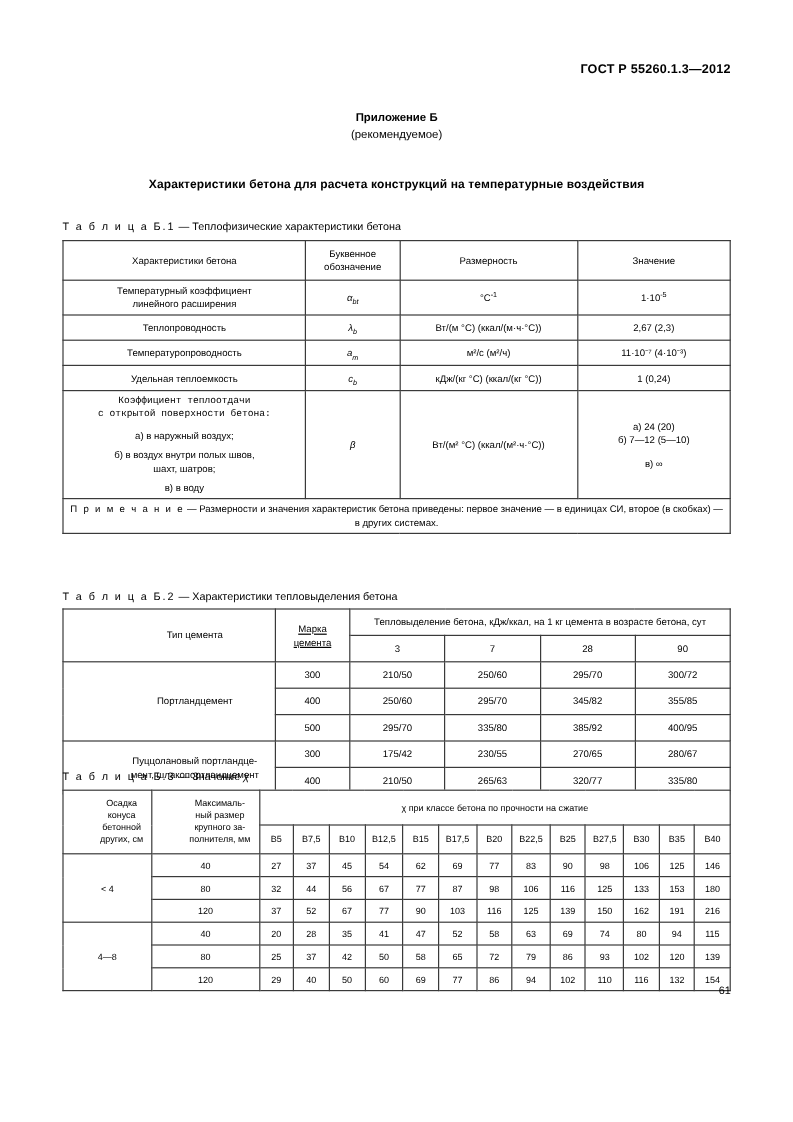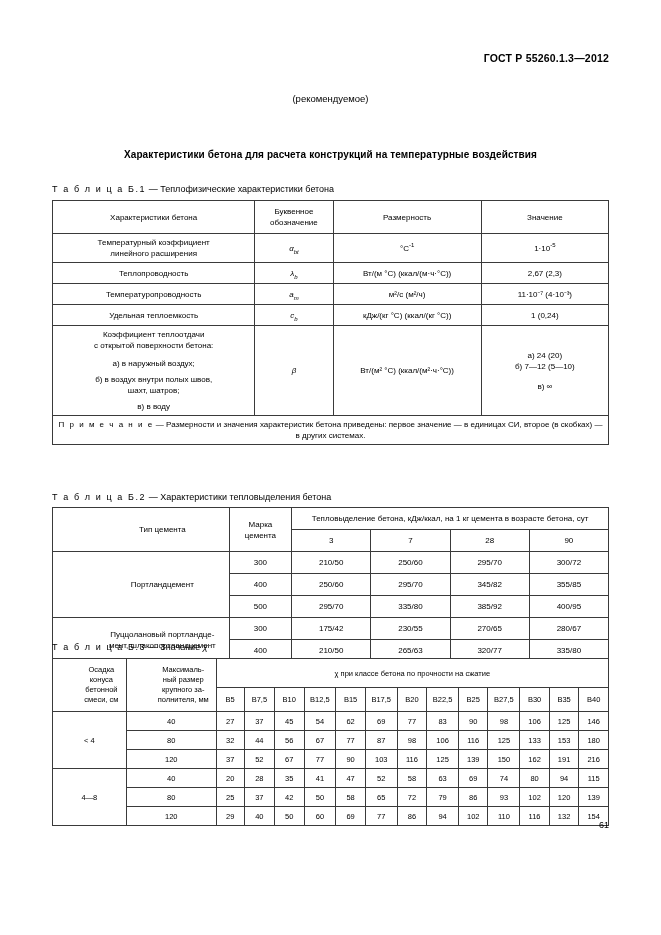--- a/index.html
+++ b/index.html
@@ -113,35 +113,35 @@
     font-size: 8px;
     line-height: 12px;
   }
   .note-cell .nword {
     letter-spacing: 1.5px;
   }
   .beta-list {
     text-align: left;
     padding-left: 6px;
   }
-  .beta-list .l1 { margin-bottom: 7px; }
+  .beta-list .l1 { margin-bottom: 7px; font-family: Liberation Mono, monospace; }
   .beta-list .l2 { margin-bottom: 5px; }
   .vals-b {
     line-height: 13px;
   }
   .vals-b .gap { display:block; height: 9px; }
 
   
   #table-b2 {
     top: 507px;
     width: 557px;
   }
   #table-b2 td { height: 15px; }
   #table-b2 .c1 { width: 140px; padding-left: 47px; }
-  #table-b2 .c2 { width: 62px; }
+  #table-b2 .c2 { width: 62px; text-decoration: underline; }
   #table-b2 .cx { width: 88px; }
 
   
   #table-b3 {
     top: 658px;
     width: 557px;
     font-size: 7.5px;
   }
   #table-b3 td { height: 14px; padding: 2px 2px; }
   #table-b3 .c1 { width: 52px; }
@@ -163,20 +163,21 @@
   }
 </style>
 </head>
 <body>
 
 <div class="page">
 
   <div class="doc-header">ГОСТ Р 55260.1.3—2012</div>
 
   <div class="appendix">
+    <div>Приложение Б</div>
     <div class="sub">(рекомендуемое)</div>
   </div>
 
   <div class="main-title">Характеристики бетона для расчета конструкций на температурные воздействия</div>
 
   <div class="tbl-caption" style="top:184px;">
     <span class="sp">Т а б л и ц а  Б.1</span><span> — Теплофизические характеристики бетона</span>
   </div>
 
   <table class="gost" id="table-b1">
@@ -334,21 +335,21 @@
     <span class="sp">Т а б л и ц а  Б.3</span><span> — Значение </span><span class="ital">χ</span>
   </div>
 
   <table class="gost" id="table-b3">
     <tbody>
       <tr class="hdr-top">
         <td class="c1 small-head" rowspan="2" style="height:48px;">
           <span>Осадка</span><br>
           <span>конуса</span><br>
           <span>бетонной</span><br>
-          <span>смеси, см</span>
+          <span>других, см</span>
         </td>
         <td class="c2 small-head" rowspan="2">
           <span>Максималь-</span><br>
           <span>ный размер</span><br>
           <span>крупного за-</span><br>
           <span>полнителя, мм</span>
         </td>
         <td colspan="13">χ при классе бетона по прочности на сжатие</td>
       </tr>
       <tr>

